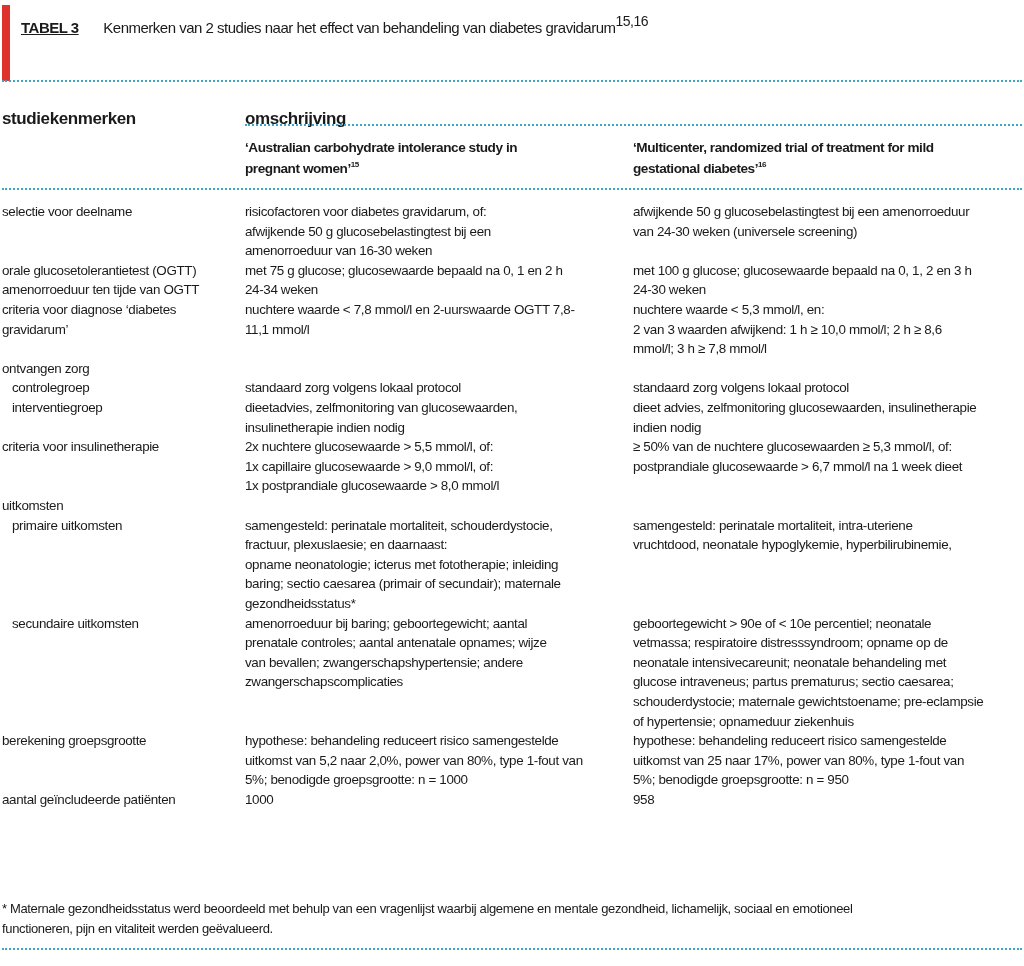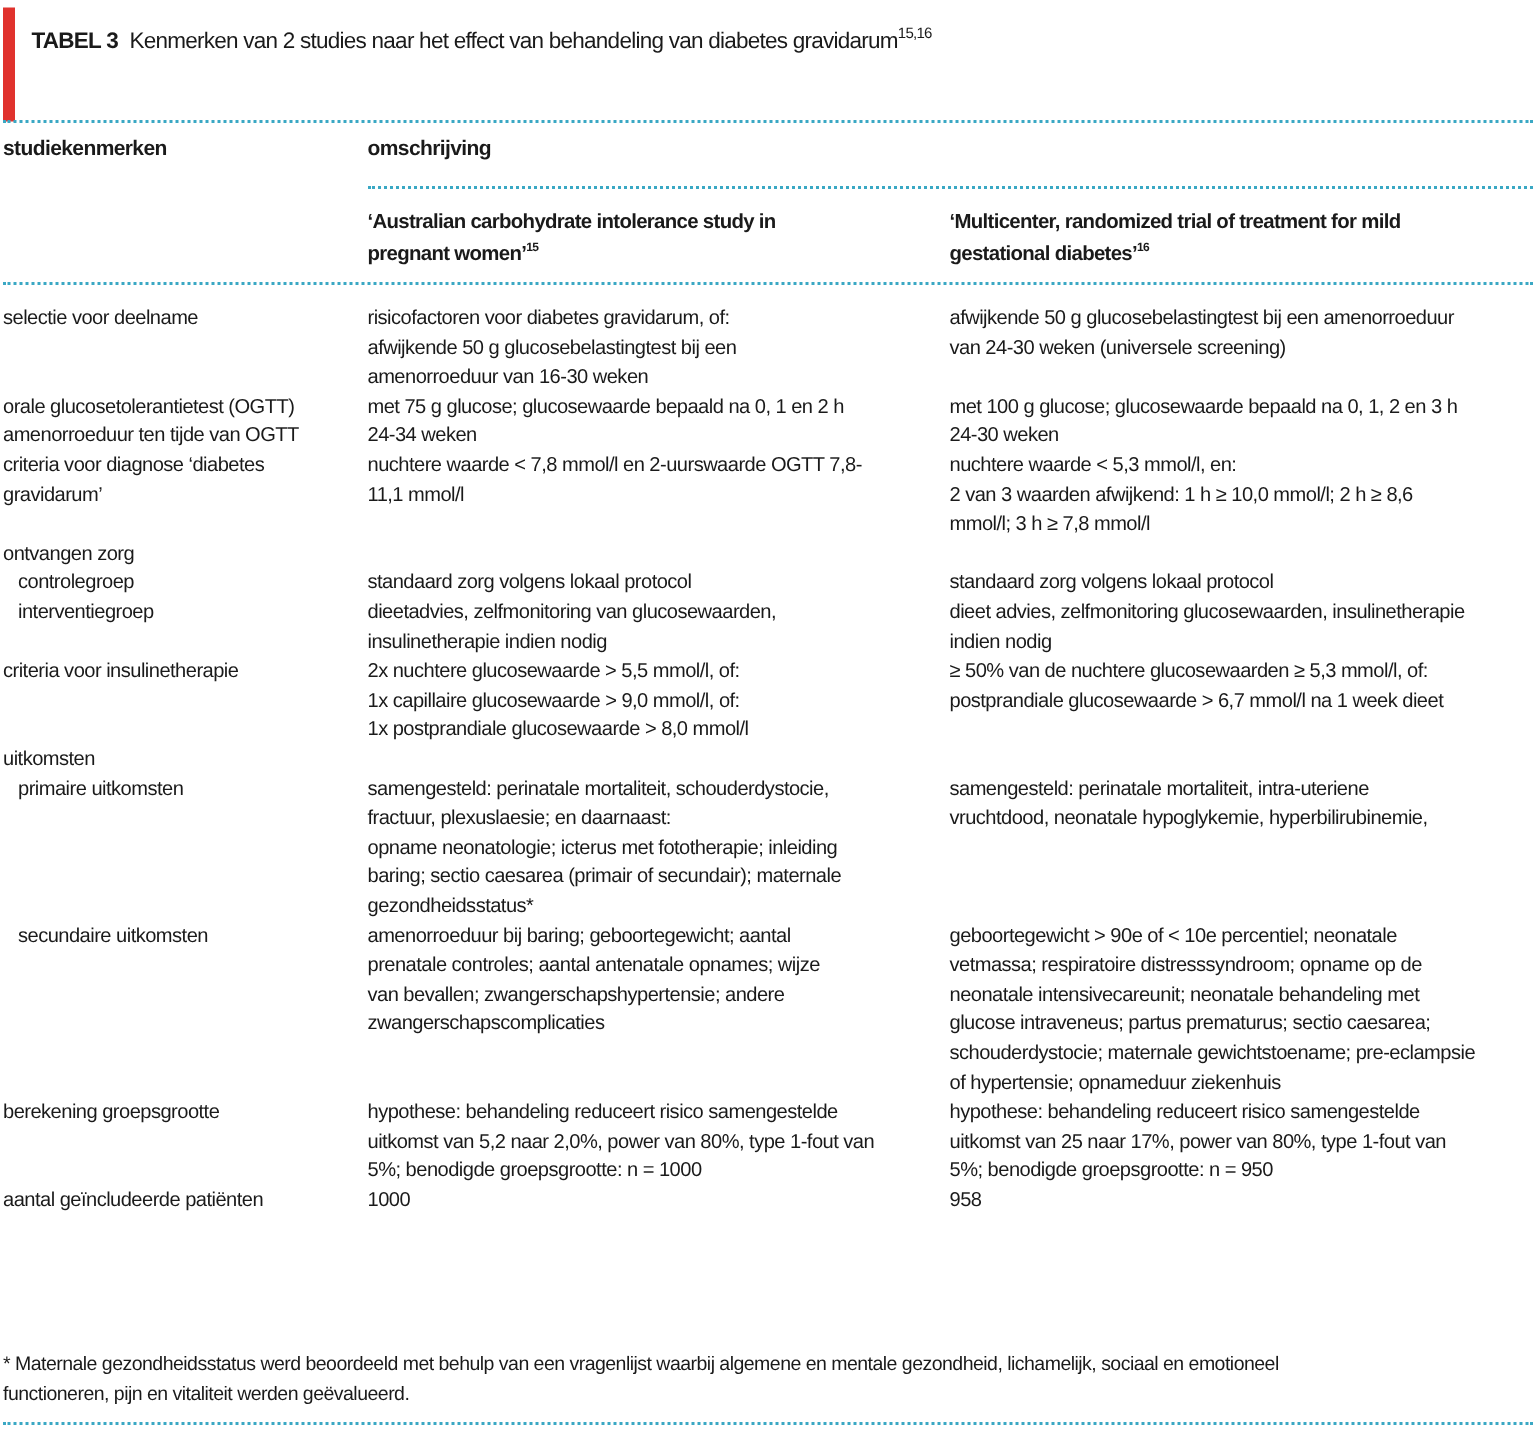--- a/index.html
+++ b/index.html
@@ -7,24 +7,24 @@
   body {
     position: relative;
     font-family: "Liberation Sans", sans-serif;
     color: #1a1a1a;
     font-size: 13.4px;
     line-height: 19.6px;
     letter-spacing: -0.35px;
   }
   .redbar { position: absolute; left: 2px; top: 5px; width: 8px; height: 76px; background: #e0322d; }
   .title { position: absolute; left: 21px; top: 18px; font-size: 15px; line-height: 20px; white-space: nowrap; letter-spacing: -0.5px; }
-  .title .label { font-weight: bold; margin-right: 4px; }
-  .title sup { font-size: 10px; vertical-align: 7px; line-height: 0; text-align: right; }
+  .title .label { font-weight: bold; margin-right: 21px; text-decoration: underline; }
+  .title sup { font-size: 14px; vertical-align: 7px; line-height: 0; text-align: right; }
   .dots { position: absolute; height: 0; border-top: 2px dotted #3aa8c4; }
-  .h1 { position: absolute; top: 89px; font-weight: bold; font-size: 14px; letter-spacing: -0.4px; }
+  .h1 { position: absolute; top: 109px; font-weight: bold; font-size: 17px; letter-spacing: -0.4px; }
   .h2 { position: absolute; top: 137px; font-weight: bold; font-size: 13.6px; line-height: 21px; letter-spacing: -0.45px; }
   .h2 sup { font-size: 8px; vertical-align: 6px; line-height: 0; text-align: right; }
   .row { position: absolute; left: 0; width: 1024px; }
   .c1 { position: absolute; left: 2px; width: 235px; }
   .c2 { position: absolute; left: 245px; width: 380px; }
   .c3 { position: absolute; left: 633px; width: 391px; }
   .ind { padding-left: 10px; }
   .line { display: block; white-space: nowrap; }
   .foot { position: absolute; left: 2px; top: 899px; width: 1010px; font-size: 13px; line-height: 20px; }
 </style>

